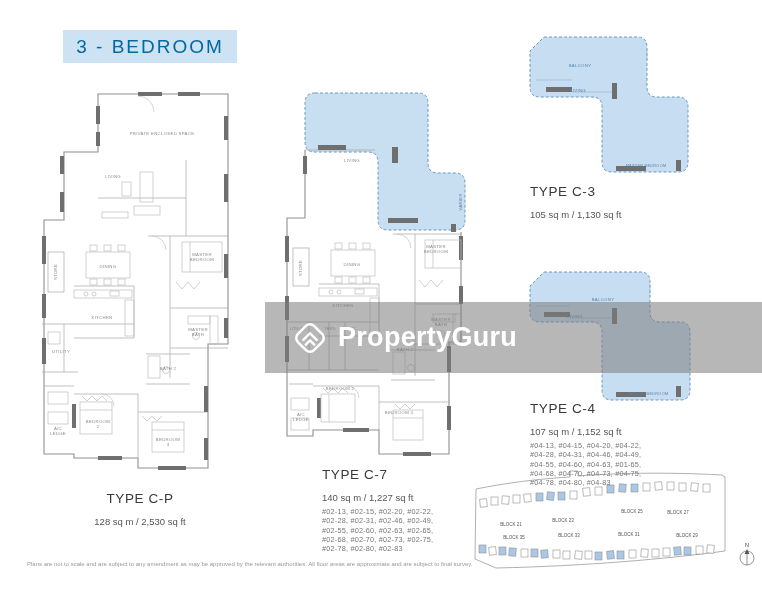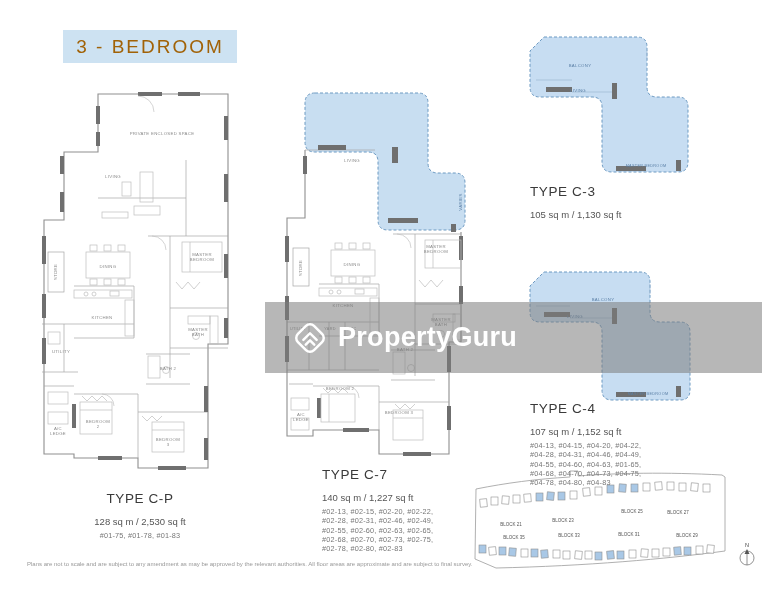--- a/index.html
+++ b/index.html
@@ -2,21 +2,21 @@
 <html><head>
 <meta charset="utf-8">
 <style>
   html,body{margin:0;padding:0;background:#fff;}
   .canvas{position:relative;width:762px;height:600px;background:#ffffff;overflow:hidden;
           font-family:"Liberation Sans",sans-serif;}
 
   
   .title-band{position:absolute;left:63px;top:30px;width:174px;height:33px;
     background:#cde2f2;display:flex;align-items:center;justify-content:center;
-    font-size:19px;letter-spacing:2px;color:#a16207;font-weight:400;z-index:20;}
+    font-size:19px;letter-spacing:2px;color:#0369a1;font-weight:400;z-index:20;}
 
   
   .plan{position:absolute;z-index:10;}
   .plan svg{display:block;}
   .rlabel{position:absolute;transform:translate(-50%,-50%);font-size:4.3px;color:#8a8a8a;
     letter-spacing:.3px;text-align:center;line-height:1.2;white-space:nowrap;z-index:12;}
   .rlabel.wrap{white-space:normal;}
   .rlabel.blue{color:#5a7fa6;}
   .vlabel{transform:translate(-50%,-50%) rotate(-90deg);}
 
@@ -123,21 +123,20 @@
     <span class="rlabel wrap" style="left:160px;top:246px;width:26px;">MASTER BATH</span>
     <span class="rlabel" style="left:130px;top:283px;">BATH 2</span>
     <span class="rlabel wrap" style="left:20px;top:345px;width:20px;">A/C LEDGE</span>
     <span class="rlabel wrap" style="left:60px;top:338px;width:26px;">BEDROOM 2</span>
     <span class="rlabel wrap" style="left:130px;top:356px;width:26px;">BEDROOM 3</span>
   </div>
 
   <div class="caption center" style="left:40px;top:491px;width:200px;">
     <div class="type-name">TYPE C-P</div>
     <div class="type-area">128 sq m / 2,530 sq ft</div>
-    <div class="type-units">#01-75, #01-78, #01-83</div>
   </div>
 
   <div class="plan" style="left:283px;top:86px;width:200px;height:384px;">
     <svg width="200" height="384" viewBox="0 0 200 384">
       <path d="M32,7 H135 Q145,7 145,17 V77 Q145,87 155,87 H172 Q182,87 182,97 V134 Q182,144 172,144 H105 Q95,144 95,134 V76 Q95,66 85,66 H32 Q22,66 22,56 V17 Q22,7 32,7 Z" fill="#bed8ef" fill-opacity="0.85" stroke="#6d9ac2" stroke-width="1" stroke-dasharray="3 2"></path>
       <path d="M22,64 V132 H4 V350 H30 V344 H96 V368 H166 V256 H178 V146" fill="none" stroke="#8f8f8f" stroke-width="1.1"></path>
       <path d="M22,64 H92 M36,198 H96 M96,198 V250 M36,250 H96
                M110,148 H178 M132,148 V290 M132,218 H178 M132,258 H178
                M108,264 H152 M108,294 H152 M30,300 H96 M96,300 V344 M96,316 H166
                M4,236 H96 M26,236 V284 M46,236 V284 M62,236 V284 M4,284 H96 M6,298 H30" fill="none" stroke="#a6a6a6" stroke-width="0.7"></path>

